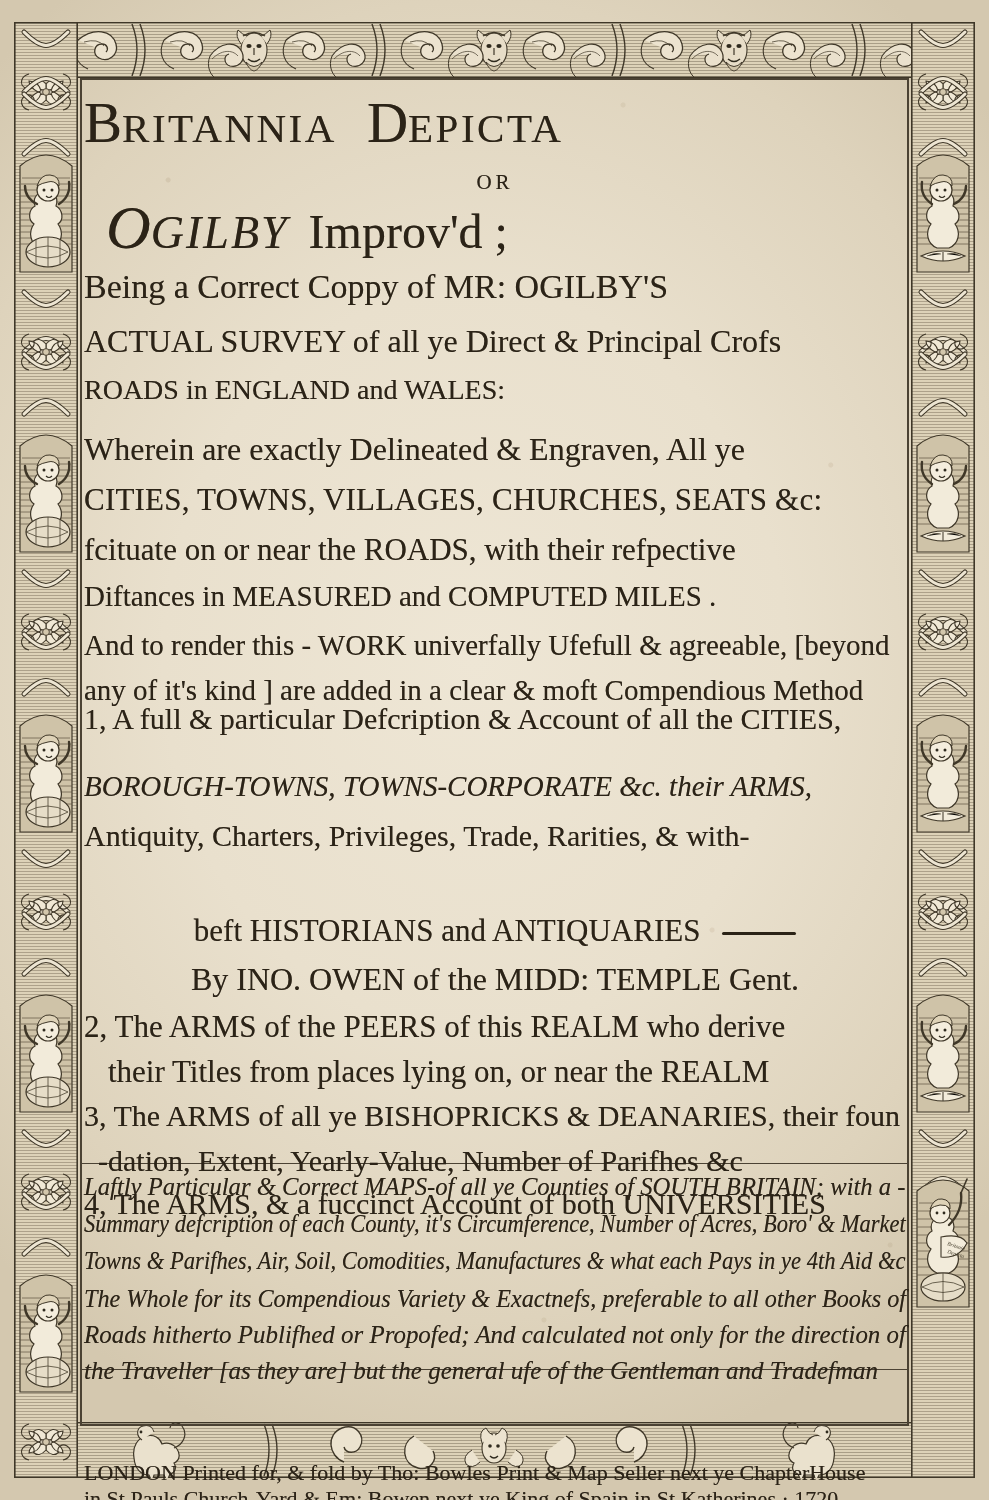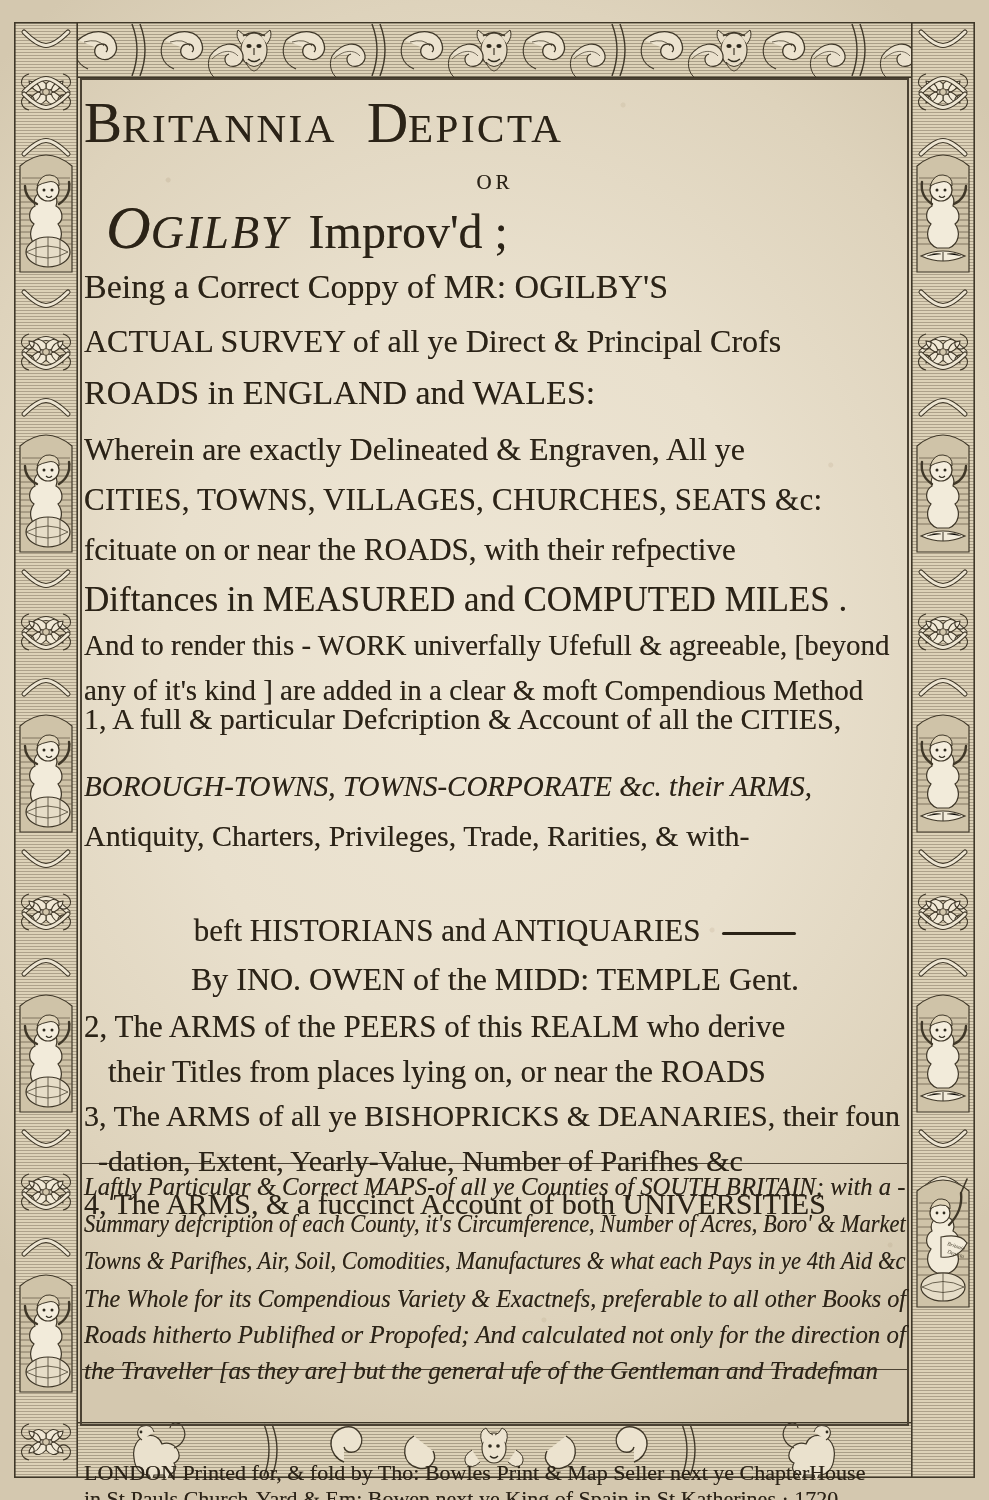--- a/index.html
+++ b/index.html
@@ -448,37 +448,37 @@
     </div>
 
     <div class="ln t-body" style="top: 188px; transform: scaleX(1);">
       <span>Being a Correct Coppy of MR: OGILBY'S</span>
     </div>
 
     <div class="ln t-body" style="top: 243px; font-size: 32px; transform: scaleX(1);">
       <span>ACTUAL SURVEY of all ye Direct &amp; Principal Crofs</span>
     </div>
 
-    <div class="ln t-body" style="top: 294px; font-size: 34px; transform: scaleX(1);">
+    <div class="ln t-body" style="top: 294px; font-size: 28px; transform: scaleX(1);">
       <span>ROADS in ENGLAND and WALES:</span>
     </div>
 
     <div class="ln t-body" style="top: 351px; font-size: 32px; transform: scaleX(1);">
       <span>Wherein are exactly Delineated &amp; Engraven, All ye</span>
     </div>
 
     <div class="ln t-body" style="top: 402px; font-size: 31px; letter-spacing: 0.2px; transform: scaleX(1);">
       <span>CITIES, TOWNS, VILLAGES, CHURCHES, SEATS &amp;c:</span>
     </div>
 
     <div class="ln t-body" style="top: 452px; font-size: 31px; transform: scaleX(1);">
       <span>fcituate on or near the ROADS, with their refpective</span>
     </div>
 
-    <div class="ln t-body" style="top: 500px; font-size: 35px; transform: scaleX(1);">
+    <div class="ln t-body" style="top: 500px; font-size: 29px; transform: scaleX(1);">
       <span>Diftances in MEASURED and COMPUTED MILES .</span>
     </div>
 
     <div class="ln t-body" style="top: 549px; font-size: 29px; transform: scaleX(1);">
       <span>And to render this - WORK univerfally Ufefull &amp; agreeable, [beyond</span>
     </div>
 
     <div class="ln t-body" style="top: 594px; font-size: 29px; transform: scaleX(1);">
       <span>any of it's kind ] are added in a clear &amp; moft Compendious Method</span>
     </div>
@@ -504,21 +504,21 @@
 
     <div class="ln t-body" style="top:881px;font-size:32px;text-align:center;">
       <span>By INO. OWEN of the MIDD: TEMPLE Gent.</span>
     </div>
 
     <div class="ln t-body" style="top: 929px; font-size: 31px; transform: scaleX(1);">
       <span>2, The ARMS of the PEERS of this REALM who derive</span>
     </div>
 
     <div class="ln t-body" style="top: 974px; font-size: 31px; transform: scaleX(1);">
-      <span style="display:inline-block;width:24px"></span><span>their Titles from places lying on, or near the ROADS</span>
+      <span style="display:inline-block;width:24px"></span><span>their Titles from places lying on, or near the REALM</span>
     </div>
 
     <div class="ln t-body" style="top: 1019px; font-size: 30px; transform: scaleX(1);">
       <span>3, The ARMS of all ye BISHOPRICKS &amp; DEANARIES, their foun</span>
     </div>
 
     <div class="ln t-body" style="top: 1064px; font-size: 30px; transform: scaleX(1);">
       <span style="display:inline-block;width:14px"></span><span>-dation, Extent, Yearly-Value, Number of Parifhes &amp;c</span>
     </div>
 

